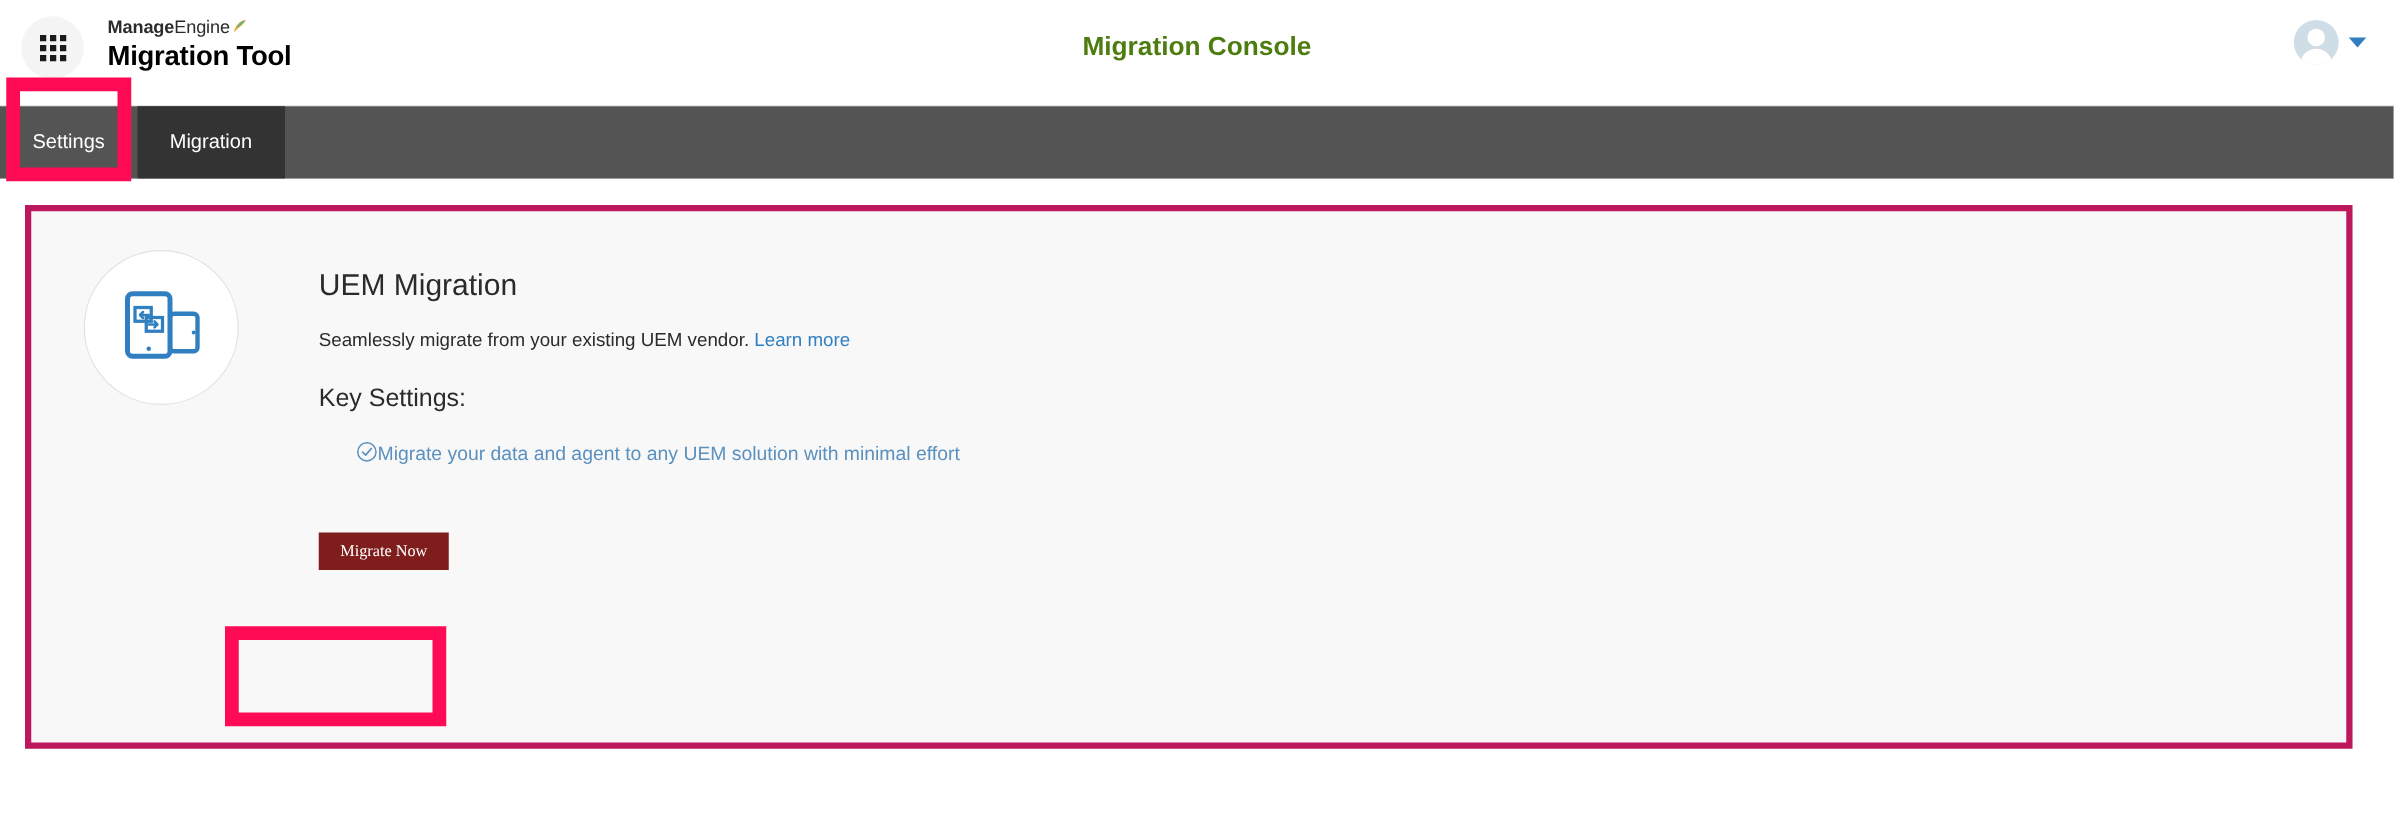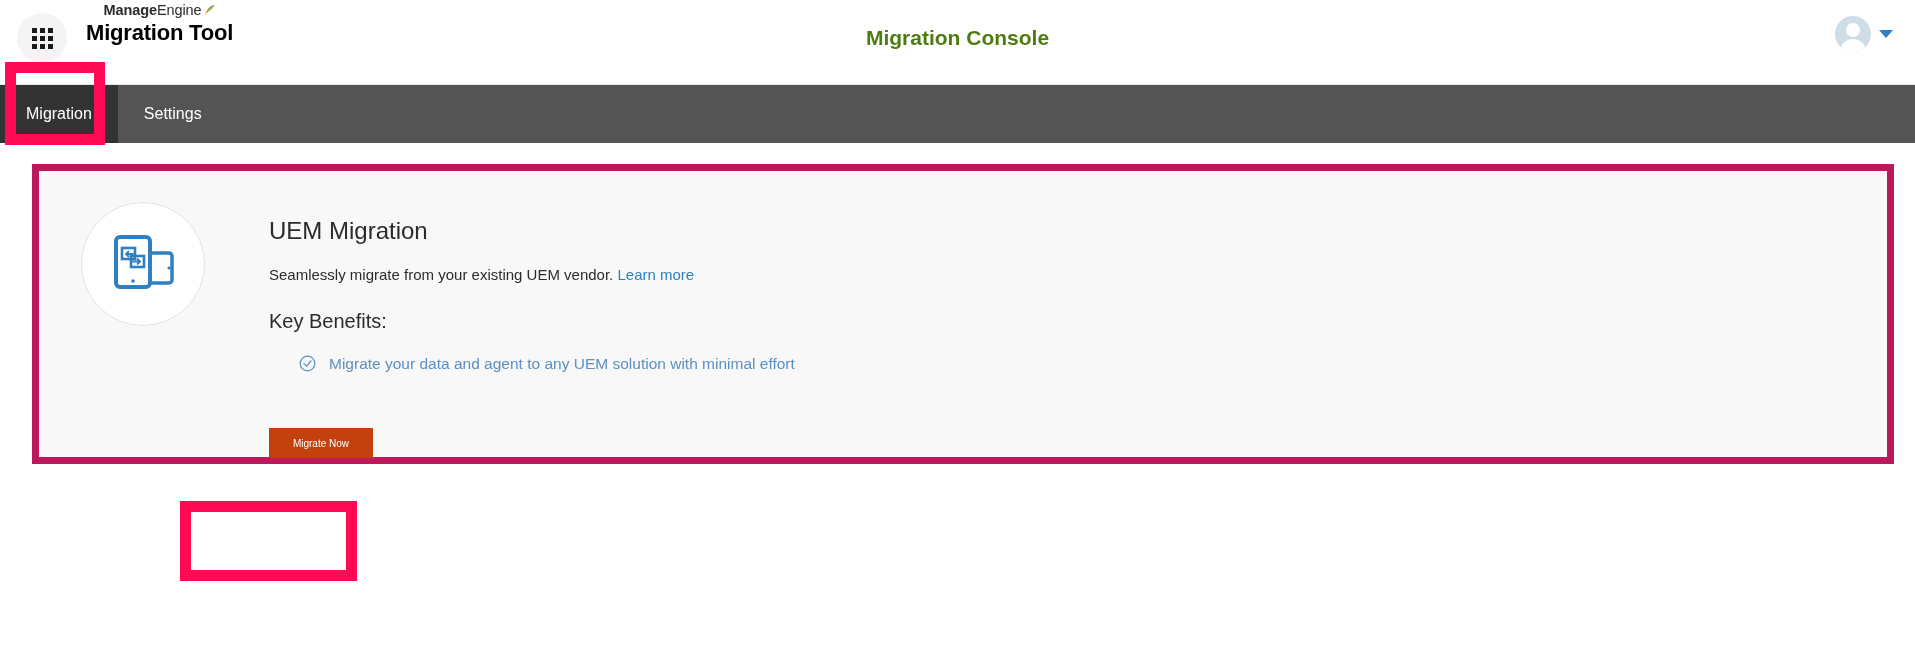--- a/index.html
+++ b/index.html
@@ -43,23 +43,22 @@
   .waffle-grid i {
     display: block;
     width: 5px;
     height: 5px;
     background: #1a1a1a;
   }
 
   .brand {
     position: absolute;
     left: 86px;
-    top: 2px;
+    top: 14px;
     line-height: 1;
-    text-align: center;
   }
   .brand-top {
     font-size: 14.5px;
     color: #2b2b2b;
     letter-spacing: -0.1px;
     position: relative;
     display: inline-block;
   }
   .brand-top .me-bold { font-weight: bold; }
   .brand-swirl {
@@ -150,26 +149,26 @@
   
   .main-area {
     position: relative;
     width: 1915px;
     height: 527px;
     background: #ffffff;
   }
 
   .card {
     position: absolute;
-    left: 32px;
+    left: 20px;
     top: 21px;
     width: 1862px;
-    height: 300px;
+    height: 435px;
     background: #f8f8f8;
-    border: 7px solid #be185d;
+    border: 5px solid #be185d;
   }
 
   .card-icon-wrap {
     position: absolute;
     left: 42px;
     top: 31px;
     width: 124px;
     height: 124px;
     border-radius: 50%;
     border: 1px solid #e2e2e2;
@@ -208,39 +207,38 @@
     margin-top: 27px;
     font-size: 20px;
     color: #2b2b2b;
     font-weight: normal;
   }
 
   .benefit-row {
     margin-top: 22px;
     margin-left: 30px;
     display: flex;
-    align-items: flex-start;
-    gap: 13px;
+    align-items: center;
   }
   .benefit-text {
     font-size: 15.5px;
     color: #5b90bf;
   }
 
   .migrate-btn {
     position: absolute;
     left: 230px;
     top: 257px;
     width: 104px;
     height: 30px;
-    background: #c2410c;
+    background: #7f1d1d;
     border: none;
     color: #ffffff;
-    font-size: 10px;
-    font-family: Liberation Sans, sans-serif;
+    font-size: 13px;
+    font-family: Liberation Serif, serif;
     cursor: pointer;
   }
 
   
   .annot {
     position: absolute;
     border: 11px solid #ff0a54;
     pointer-events: none;
     z-index: 60;
   }
@@ -293,25 +291,25 @@
     <span class="avatar">
       <span class="head"></span>
         <span class="body"></span>
     </span>
     <span class="caret-down"></span>
   </div>
 
 </div>
 
 <div class="navbar">
+  <div class="nav-tab">
+    <span>Settings</span>
+  </div>
   <div class="nav-tab active">
     <span>Migration</span>
-  </div>
-  <div class="nav-tab">
-    <span>Settings</span>
   </div>
 </div>
 
 <div class="main-area">
 
   <div class="card">
 
     <div class="card-icon-wrap">
       <svg width="66" height="62" viewBox="0 0 66 62">
         <rect x="40" y="20" width="22" height="30" rx="3" fill="none" stroke="#2f7fc1" stroke-width="3.5"></rect>
@@ -326,21 +324,21 @@
     </div>
 
     <div class="card-body">
       <div class="card-title">UEM Migration</div>
 
       <div class="card-desc">
         <span>Seamlessly migrate from your existing UEM vendor.</span>
         <a class="learn-link" href="#">Learn more</a>
       </div>
 
-      <div class="benefits-heading">Key Benefits:</div>
+      <div class="benefits-heading">Key Settings:</div>
 
       <div class="benefit-row">
         <span>
           <svg width="17" height="17" viewBox="0 0 17 17">
             <circle cx="8.5" cy="8.5" r="7.3" fill="none" stroke="#5b90bf" stroke-width="1.2"></circle>
             <path d="M5 8.6 L7.5 11.1 L12 5.9" fill="none" stroke="#5b90bf" stroke-width="1.3" stroke-linecap="round" stroke-linejoin="round"></path>
           </svg>
         </span>
         <span class="benefit-text">Migrate your data and agent to any UEM solution with minimal effort</span>
       </div>

